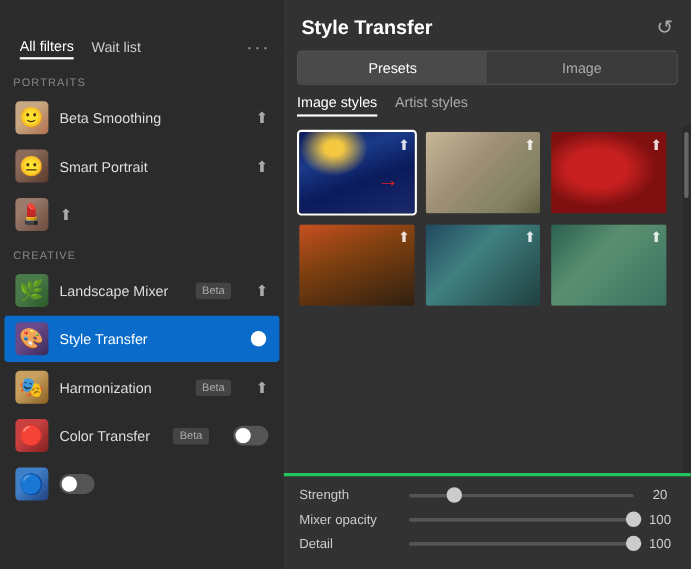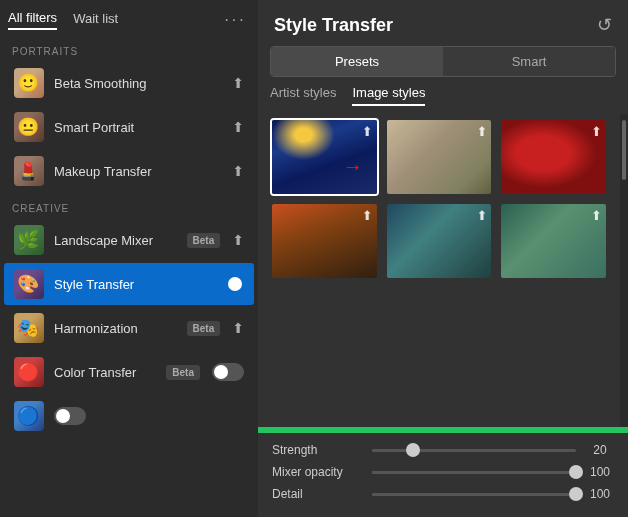--- a/index.html
+++ b/index.html
@@ -25,22 +25,23 @@
     }
 
     
     .sidebar::-webkit-scrollbar { width: 4px; }
     .sidebar::-webkit-scrollbar-track { background: #2b2b2b; }
     .sidebar::-webkit-scrollbar-thumb { background: #555; border-radius: 2px; }
 
     .sidebar-header {
       display: flex;
       align-items: center;
-      padding: 10px 12px 6px 8px;
+      padding: 10px 12px 6px 18px;
       gap: 16px;
+      margin-top: 24px;
     }
 
     .sidebar-tab {
       font-size: 13px;
       color: #ccc;
       cursor: pointer;
       padding-bottom: 3px;
     }
     .sidebar-tab.active {
       color: #fff;
@@ -91,22 +92,21 @@
     .filter-item.active .filter-name {
       color: #fff;
     }
 
     .badge {
       font-size: 10px;
       color: #aaa;
       background: #444;
       padding: 2px 6px;
       border-radius: 3px;
-      margin-right: 12px;
-      font-weight: bold;
+      margin-right: 22px;
     }
 
     .cloud-icon {
       color: #aaa;
       font-size: 14px;
       cursor: pointer;
     }
 
     
     .toggle {
@@ -321,21 +321,21 @@
       color: #e02020;
       font-size: 20px;
       line-height: 1;
       pointer-events: none;
     }
 
     
     .sliders-section {
       background: #323232;
       padding: 10px 14px 8px 14px;
-      border-top: 6px solid #22c55e;
+      border-top: 3px solid #22c55e;
     }
 
     .slider-row {
       display: flex;
       align-items: center;
       margin-bottom: 8px;
     }
 
     .slider-label {
       font-size: 12px;
@@ -416,21 +416,20 @@
       <div class="mini-face">😐</div>
     </div>
     <span class="filter-name">Smart Portrait</span>
     <span class="cloud-icon">⬆</span>
   </div>
 
   <div class="filter-item">
     <div class="filter-thumb thumb-makeup">
       <div class="mini-face">💄</div>
     </div>
-    <span class="filter-name">Makeup Transfer</span>
     <span class="cloud-icon">⬆</span>
   </div>
 
   <div class="section-label">CREATIVE</div>
 
   <div class="filter-item">
     <div class="filter-thumb thumb-landscape">
       <div class="mini-face">🌿</div>
     </div>
     <span class="filter-name">Landscape Mixer</span>
@@ -476,26 +475,26 @@
 
 <div class="panel">
 
   <div class="panel-header">
     <span class="panel-title">Style Transfer</span>
     <span class="reset-btn">↺</span>
   </div>
 
   <div class="preset-tabs">
     <div class="preset-tab active">Presets</div>
-    <div class="preset-tab">Smart</div>
+    <div class="preset-tab">Image</div>
   </div>
 
   <div class="style-tabs">
+    <span class="style-tab active">Image styles</span>
     <span class="style-tab">Artist styles</span>
-    <span class="style-tab active">Image styles</span>
   </div>
 
   <div class="image-grid-wrapper">
     <div class="image-grid">
 
       <div class="grid-item selected relative">
         <div class="grid-item-inner img-starry"></div>
         <span class="cloud-overlay">⬆</span>
         <span class="red-arrow">→</span>
       </div>

